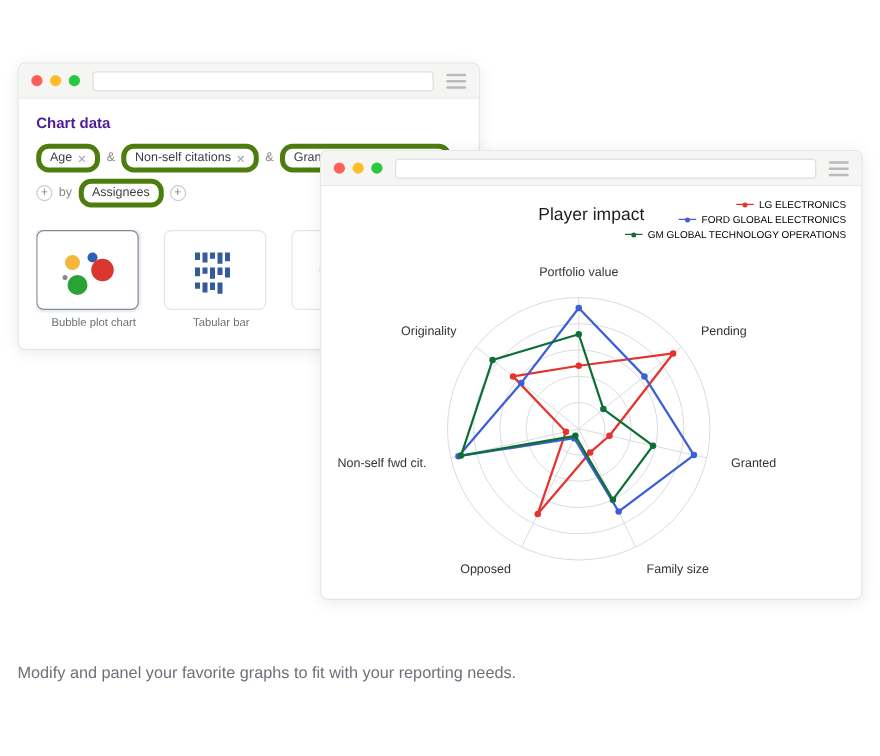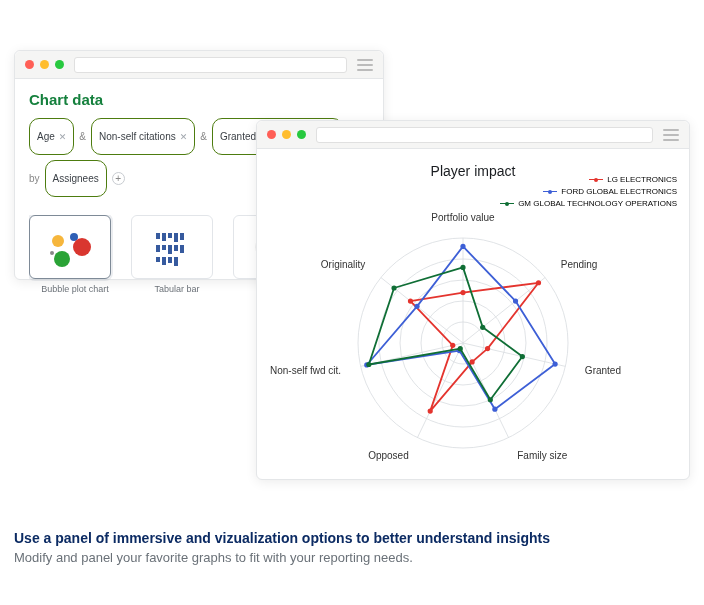--- a/index.html
+++ b/index.html
@@ -12,39 +12,39 @@
 .dot.red { background: #ff5f56; }
 .dot.yellow { background: #ffbd2e; }
 .dot.green { background: #27c93f; }
 .addr { flex: 1; height: 16px; background: #fff; border: 1px solid #e0e0e0; border-radius: 3px; margin: 0 10px; }
 .ham { width: 16px; display: flex; flex-direction: column; gap: 3px; }
 .ham span { height: 2px; background: #bbb; border-radius: 1px; }
 
 
 .w1 { top: 50px; left: 14px; width: 370px; height: 230px; }
 .w1 .body { padding: 12px 14px; }
-.sec-title { font-size: 15px; font-weight: 600; color: #15803d; margin-bottom: 10px; }
+.sec-title { font-size: 12px; font-weight: 600; color: #4c1d95; margin-bottom: 10px; }
 .chips { display: flex; align-items: center; flex-wrap: wrap; gap: 5px; font-size: 10px; color: #555; }
-.chip { display: inline-flex; align-items: center; gap: 4px; border: 1px solid #4d7c0f; border-radius: 10px; padding: 12px 7px; background: #fff; color: #3a3f45; }
+.chip { display: inline-flex; align-items: center; gap: 4px; border: 4px solid #4d7c0f; border-radius: 10px; padding: 2px 7px; background: #fff; color: #3a3f45; }
 .chip .x { color: #a0a6ad; font-size: 9px; }
 .amp { color: #888; font-size: 10px; }
 .plus-circle { width: 13px; height: 13px; border: 1px solid #c8ccd1; border-radius: 50%; display: inline-flex; align-items: center; justify-content: center; color: #888; font-size: 10px; line-height: 1; }
 
 .compat { margin-top: 18px; }
 .cards { display: flex; gap: 10px; margin-top: 8px; overflow: hidden; }
 .card { width: 92px; text-align: center; }
 .thumb { width: 82px; height: 64px; border: 1px solid #e2e5e9; border-radius: 6px; background: #fff; display: flex; align-items: center; justify-content: center; position: relative; }
 .card.selected .thumb { border-color: #7e8a97; box-shadow: 0 0 0 2px rgba(90,110,130,0.12); }
 .card-label { font-size: 9px; color: #6b7178; margin-top: 5px; white-space: nowrap; overflow: hidden; text-overflow: ellipsis; }
 
 
 .w2 { top: 120px; left: 256px; width: 434px; height: 360px; }
 .w2 .chart-wrap { position: relative; padding: 10px; }
 .chart-title { text-align: center; font-size: 14px; font-weight: 500; color: #1a1d21; margin-top: 4px; margin-bottom: 4px; }
-.legend { position: absolute; top: 26px; right: 12px; font-size: 8px; text-align: right; }
+.legend { position: absolute; top: 10px; right: 12px; font-size: 8px; text-align: right; }
 .legend-item { display: flex; align-items: center; justify-content: flex-end; gap: 4px; margin-bottom: 3px; }
 .legend-line { width: 14px; height: 0; border-top: 1.5px solid; position: relative; }
 .legend-line::after { content: ""; position: absolute; width: 4px; height: 4px; border-radius: 50%; left: 5px; top: -2.5px; background: currentColor; }
 .radar-svg { display: block; margin: 0 auto; }
 .axis-label { font-size: 10px; fill: #333; }
 
 .caption { position: absolute; top: 530px; left: 14px; right: 14px; }
 .cap1 { font-size: 14px; font-weight: 600; color: #0c2b63; margin-bottom: 4px; }
 .cap2 { font-size: 13px; color: #6a7178; }
 </style>
@@ -218,15 +218,14 @@
         <circle cx="254.37310985187307" cy="173.55152487793956" r="2.6" fill="#0f6e35"></circle>
         <circle cx="222.33467556440615" cy="216.7610386778524" r="2.6" fill="#0f6e35"></circle>
         <circle cx="192.26653244355938" cy="165.67610386778523" r="2.6" fill="#0f6e35"></circle>
         <circle cx="100.82196368323585" cy="181.49552222017996" r="2.6" fill="#0f6e35"></circle>
         <circle cx="126.04246324631976" cy="105.00819947605972" r="2.6" fill="#0f6e35"></circle>
       </svg>
   </div>
 </div>
 
 <div class="caption">
-  <div class="cap1">Use a panel of immersive and vizualization options to better understand insights</div>
   <div class="cap2">Modify and panel your favorite graphs to fit with your reporting needs.</div>
 </div>
 
 </body></html>

